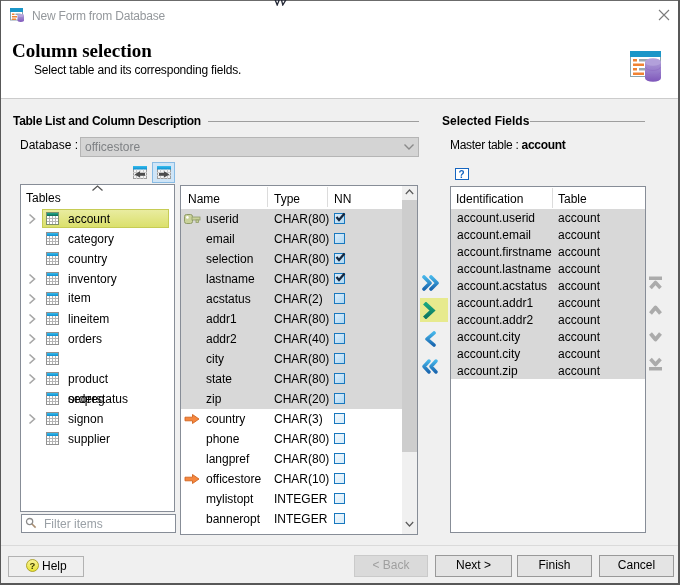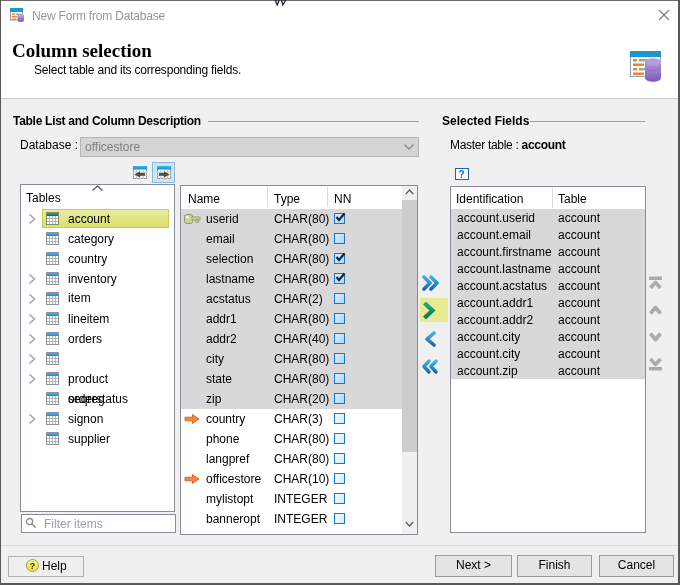--- a/index.html
+++ b/index.html
@@ -437,15 +437,16 @@
 <path d="M2.5 2 L7.5 7.5 L12.5 2" fill="none" stroke="#ababab" stroke-width="3.6" stroke-linejoin="round"></path>
 <rect x="1" y="10" width="13" height="3.5" fill="#ababab"></rect>
     </svg>
 <div class="abs" style="left:1px;top:545px;width:677px;height:1px;background:#dadada"></div>
 <div class="btn" style="left:8px;top:556px;width:74px;height:19px;background:#efefef;border-color:#b2b2b2;"></div>
 <svg class="abs" style="left:26px;top:559px" width="13" height="13" viewBox="0 0 13 13">
 <circle cx="6.5" cy="6.5" r="6" fill="url(#ylw)" stroke="#9e9410" stroke-width="0.8"></circle>
 <text x="6.5" y="9.8" font-size="9.5" font-weight="bold" font-family="Liberation Sans" fill="#3a3a00" text-anchor="middle">?</text>
     </svg>
 <div class="t" style="left:42px;top:559px;">Help</div>
+<div class="btn" style="left:354px;top:555px;width:72px;height:20px;background:#dadada;border-color:#cacaca;color:#9f9f9f;line-height:18px;">&lt; Back</div>
 <div class="btn" style="left:435px;top:555px;width:75px;height:20px;line-height:18px;">Next &gt;</div>
 <div class="btn" style="left:517px;top:555px;width:73px;height:20px;line-height:18px;">Finish</div>
 <div class="btn" style="left:599px;top:555px;width:73px;height:20px;line-height:18px;">Cancel</div>
 </div>
 </body></html>

